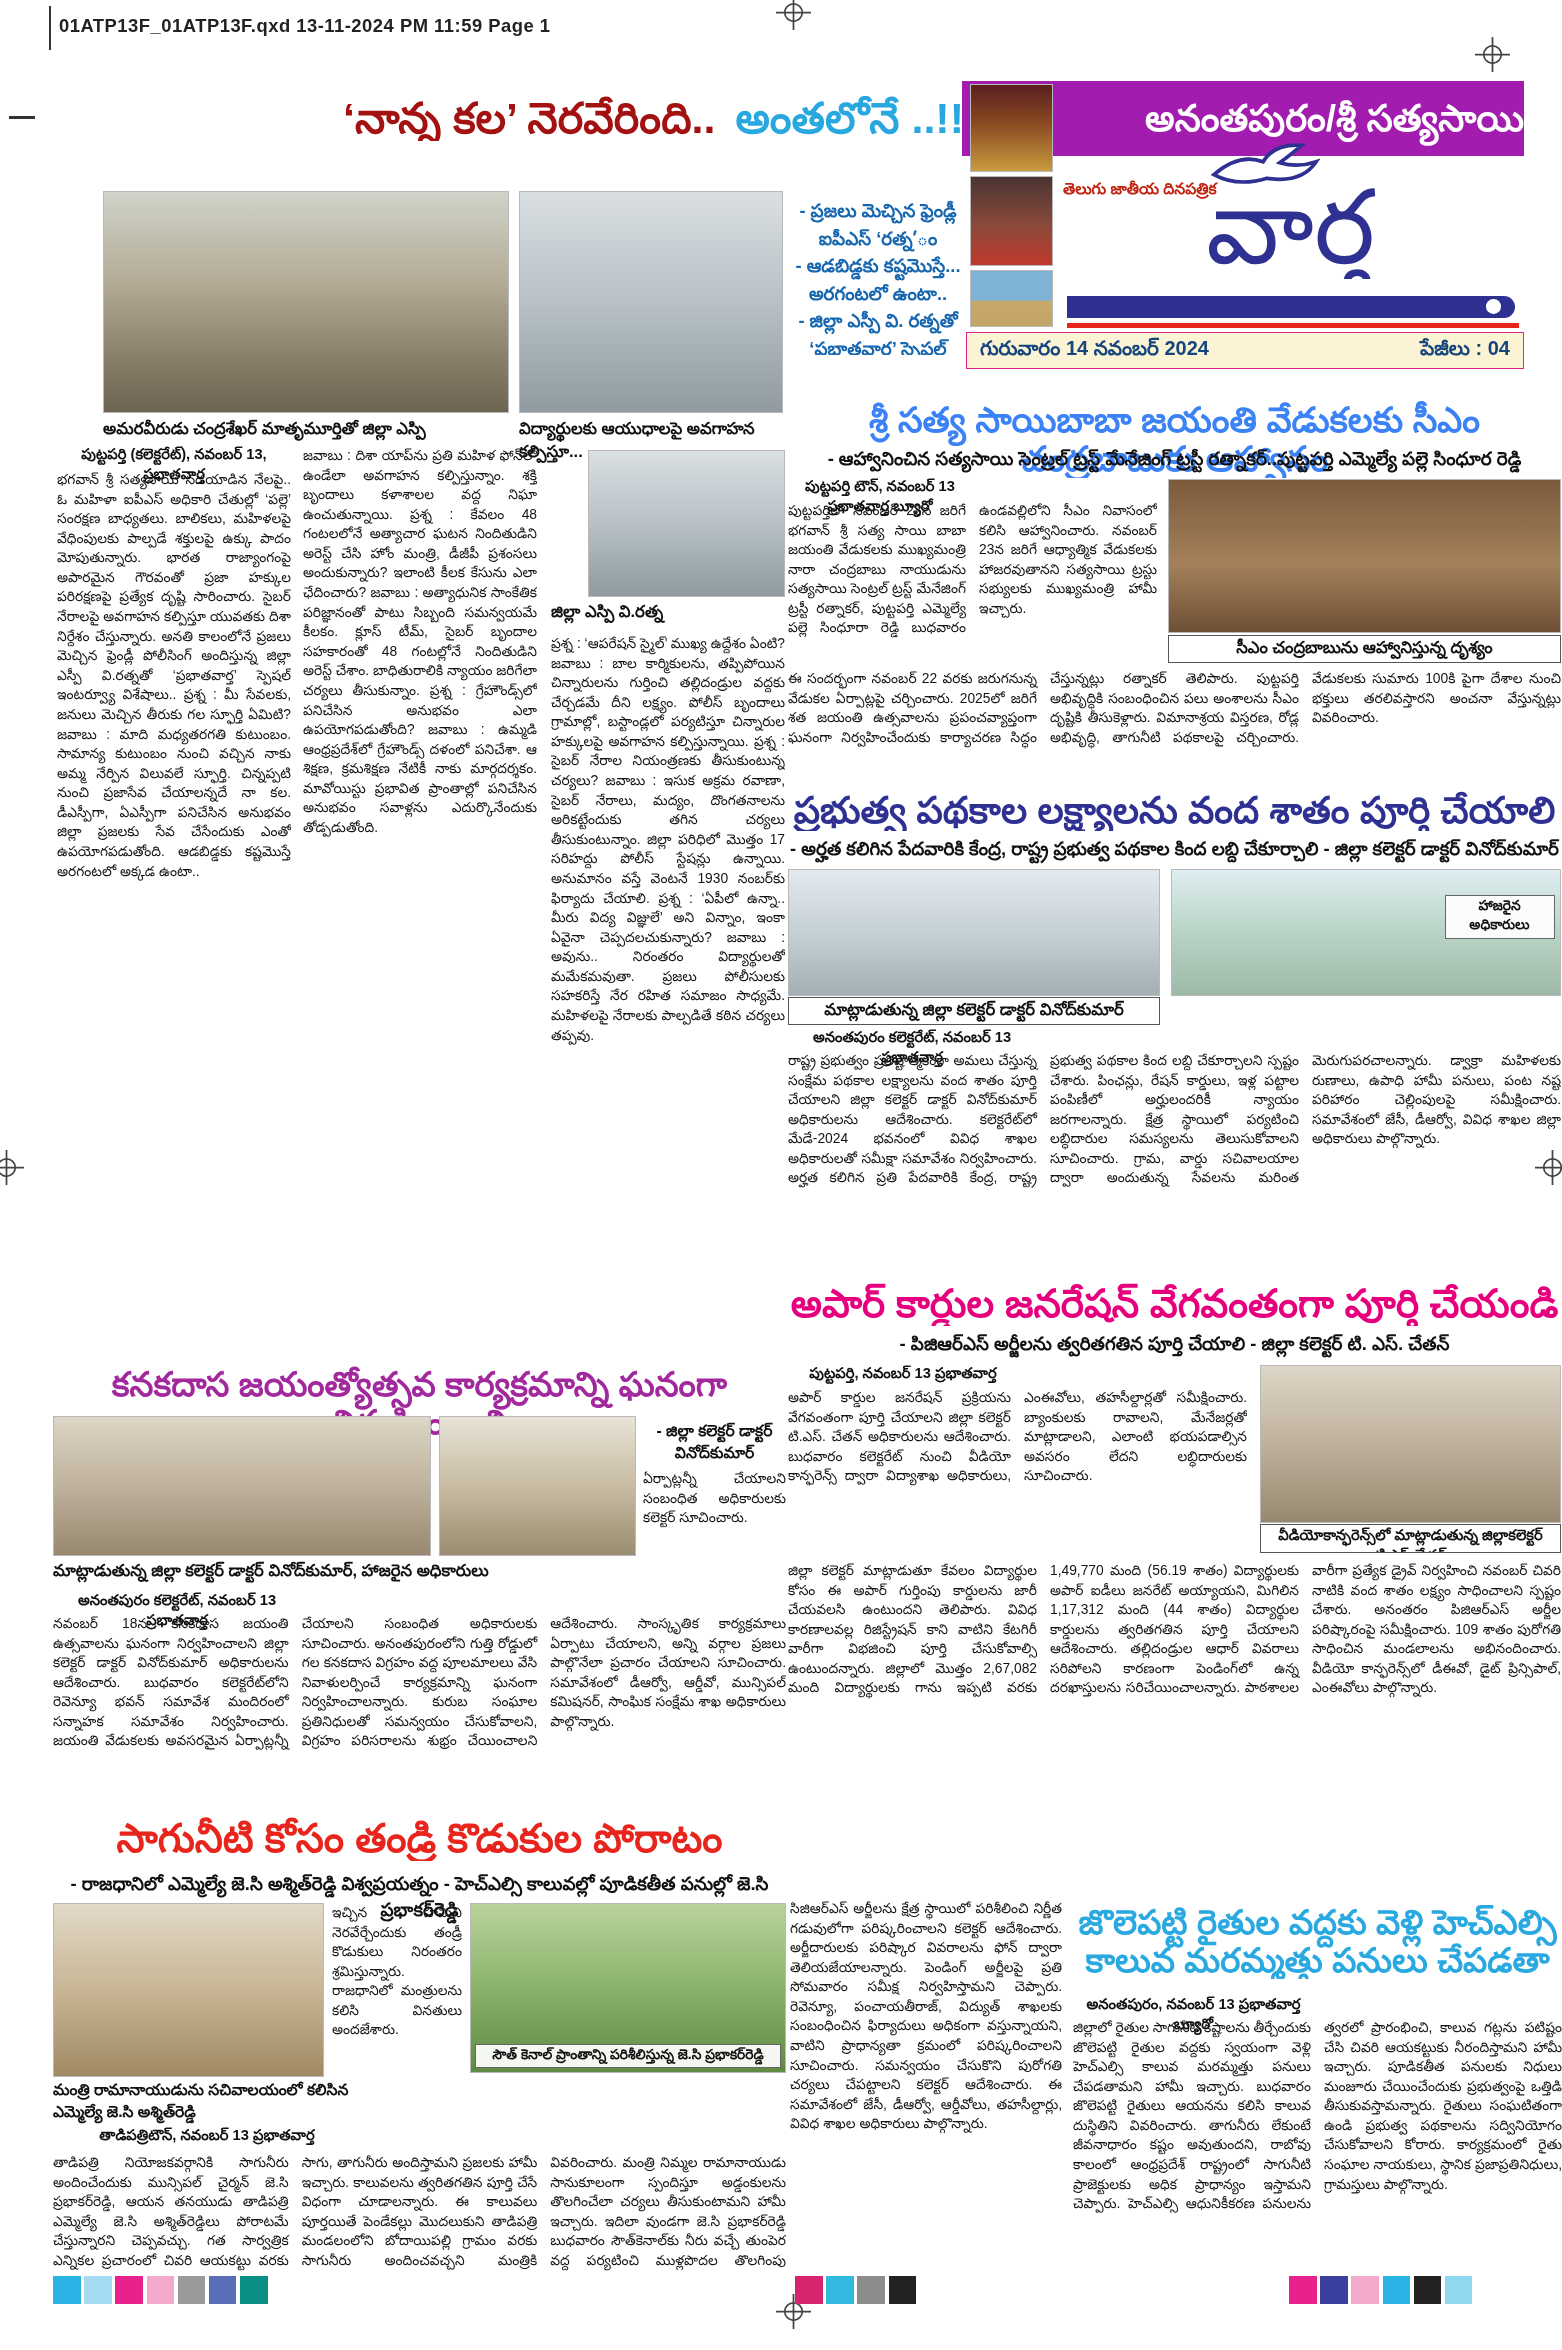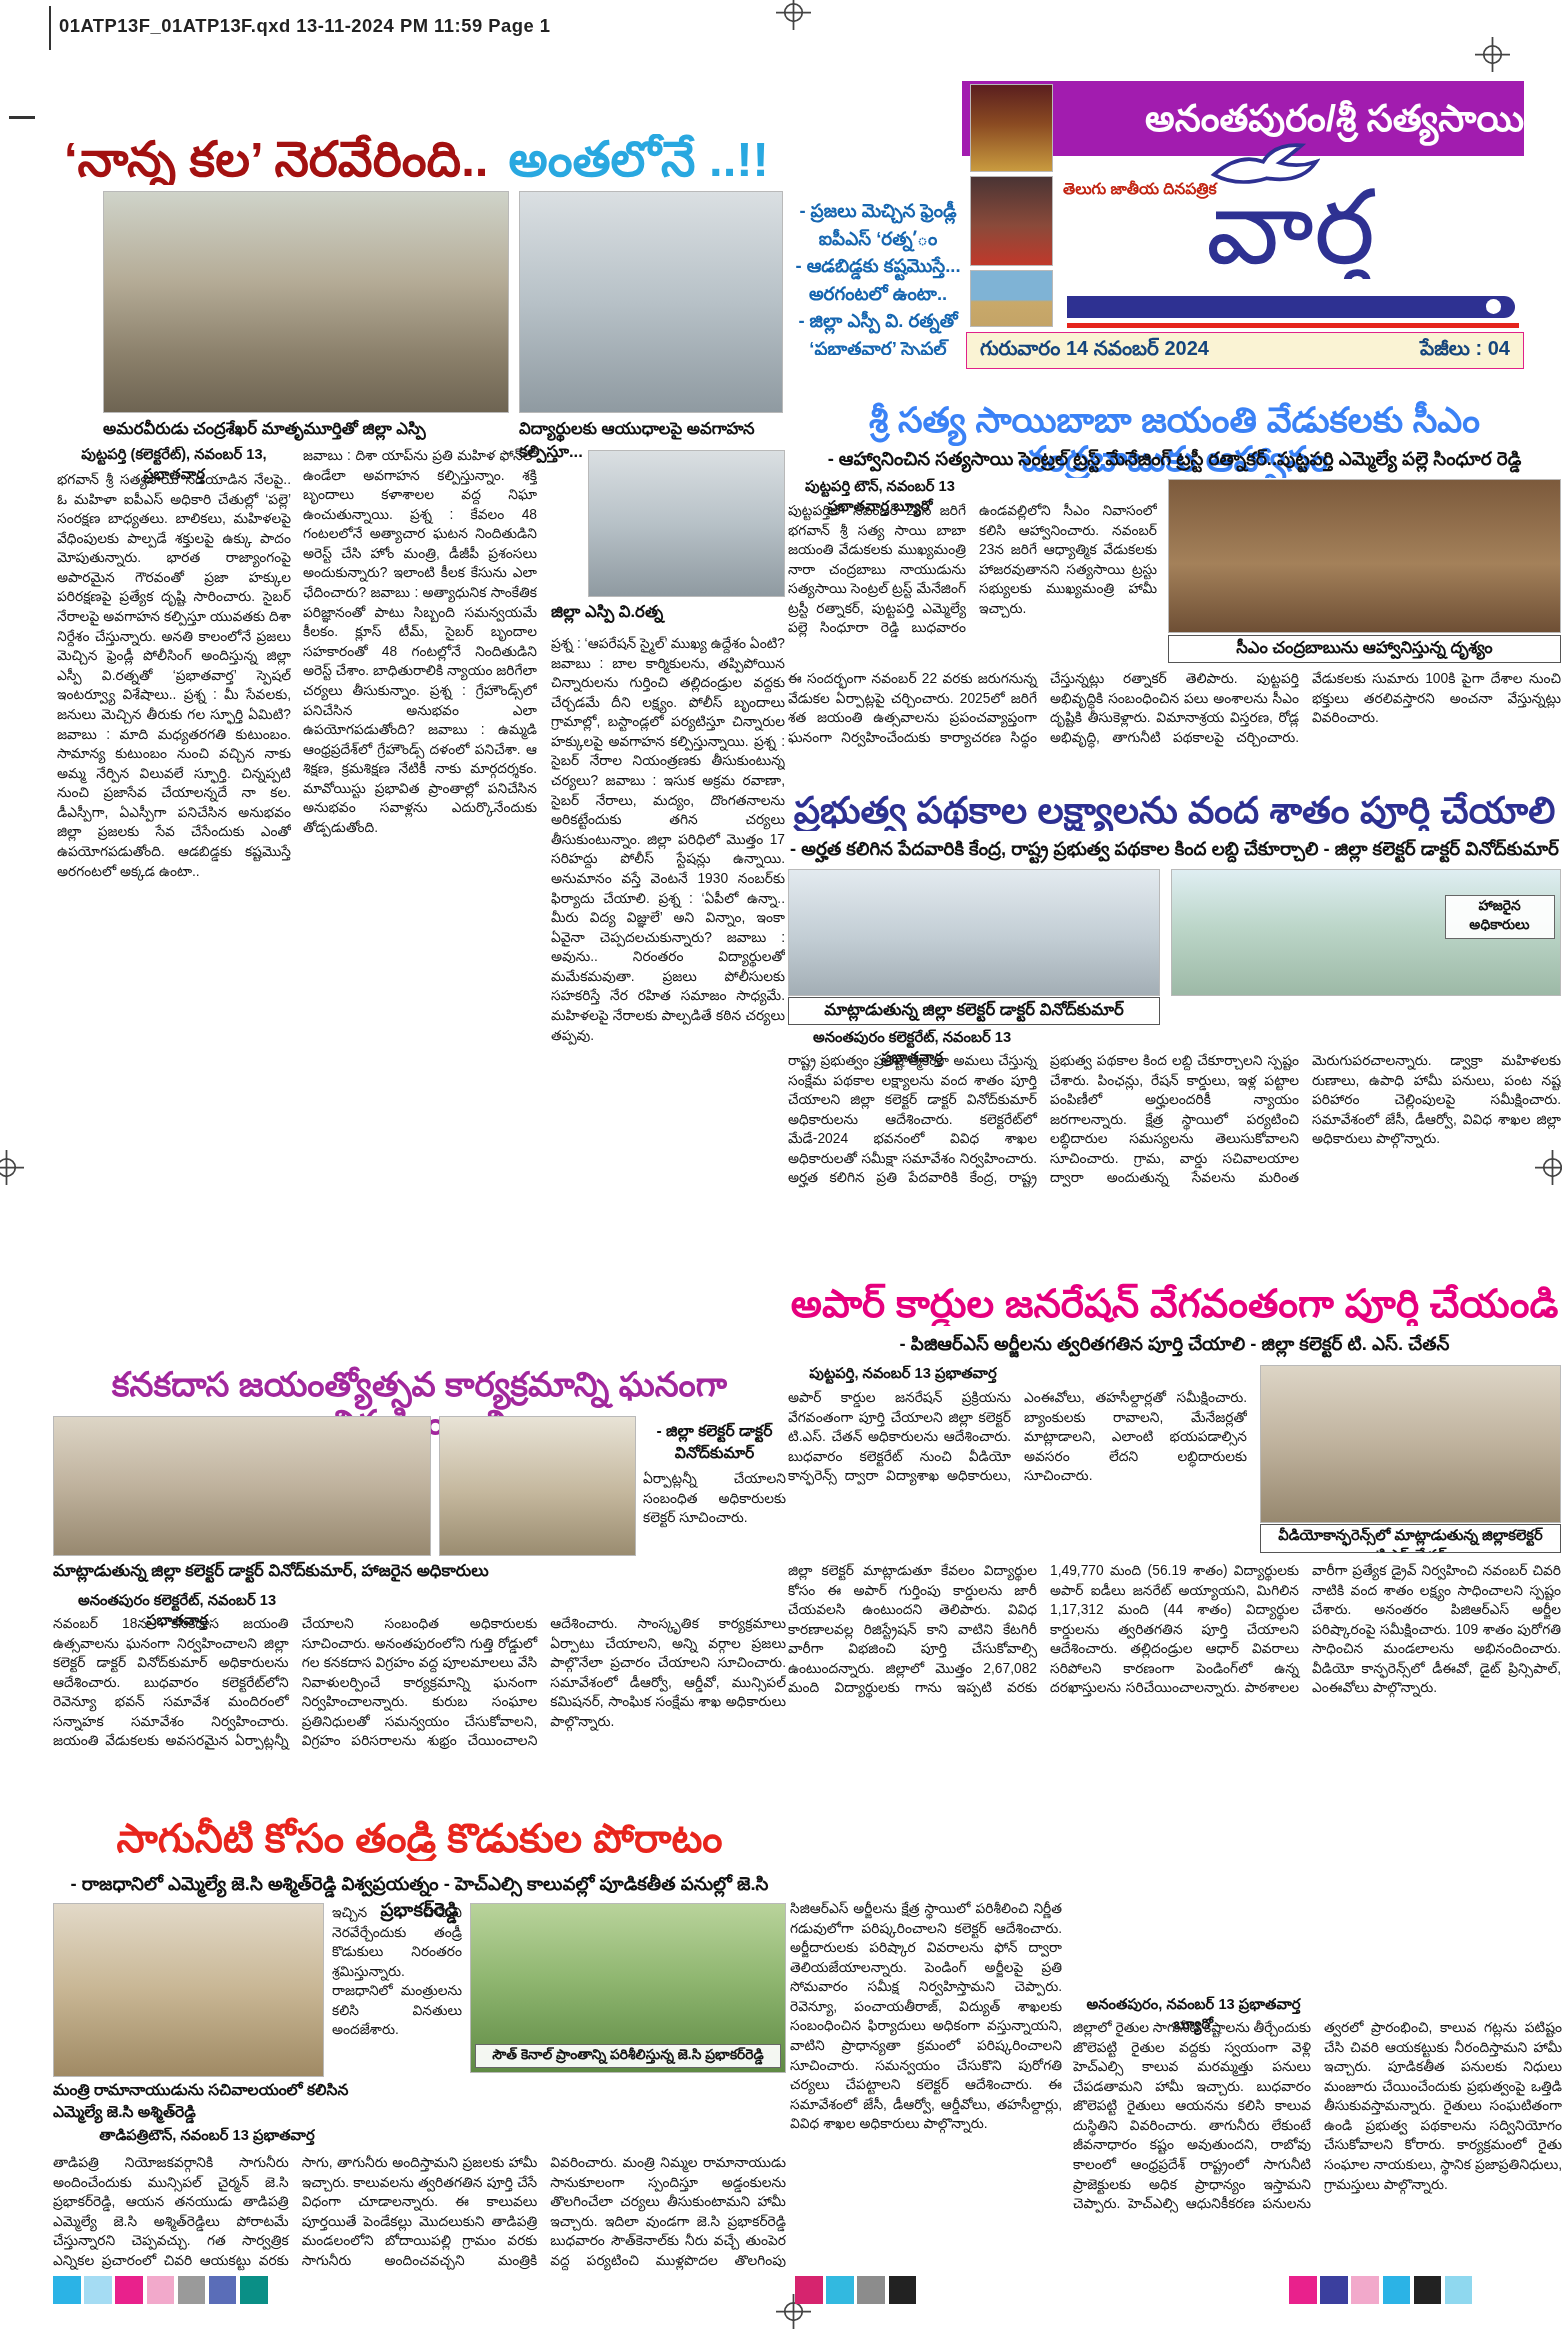--- a/index.html
+++ b/index.html
@@ -16,21 +16,21 @@
           font-size:37px;line-height:75px;white-space:nowrap;overflow:hidden;}
   .tagline{color:#c22311;font-weight:bold;font-size:15.6px;white-space:nowrap;}
   .logo-text{color:#2e3192;font-weight:400;font-size:103px;line-height:1;text-align:center;overflow:hidden;}
   .logo-bar{background:#2e3192;border-radius:0 13px 13px 0;}
   .logo-dot{background:#fff;border-radius:50%;width:14.7px;height:14.7px;}
   .red-rule{background:#e5241d;}
   .datestrip{background:#faf3d4;border:1.8px solid #e0218a;display:flex;
              align-items:center;justify-content:space-between;padding:0 13px;
              color:#15457c;font-weight:bold;font-size:20px;box-sizing:border-box;}
   
-  .lead-h{font-size:49px;font-weight:800;text-align:left;line-height:1.05;white-space:nowrap;overflow:hidden;margin-top:38px;}
+  .lead-h{font-size:43px;font-weight:800;text-align:right;line-height:1.05;white-space:nowrap;overflow:hidden;}
   .lead-h .p1{color:#a31111;}
   .lead-h .p2{color:#29a8e0;margin-left:20px;}
   .h-green{color:#3b82f6;}
   .h-blue{color:#2e3192;}
   .h-magenta{color:#e6007e;}
   .h-purple{color:#a2289d;}
   .h-red{color:#e8251d;}
   .h-cyan{color:#2aa9e1;}
   .story-h{font-weight:800;text-align:center;line-height:1.12;overflow:hidden;}
   .subhead{font-weight:bold;font-size:18.4px;text-align:center;color:#111;overflow:hidden;}
@@ -190,20 +190,21 @@
   <div class="abs subhead" style="left:53px;top:1873px;width:733px;">- రాజధానిలో ఎమ్మెల్యే జె.సి అశ్మిత్‌రెడ్డి విశ్వప్రయత్నం - హెచ్ఎల్సి కాలువల్లో పూడికతీత పనుల్లో జె.సి ప్రభాకర్‌రెడ్డి</div>
   <div class="abs photo ph-indoor" style="left:53px;top:1903px;width:271px;height:174px;"></div>
   <div class="abs body" style="left:332px;top:1903px;width:130px;height:174px;">ఇచ్చిన హామీని నెరవేర్చేందుకు తండ్రీ కొడుకులు నిరంతరం శ్రమిస్తున్నారు. రాజధానిలో మంత్రులను కలిసి వినతులు అందజేశారు.</div>
   <div class="abs photo ph-green" style="left:470px;top:1903px;width:316px;height:170px;">
     <div class="overlaycap" style="left:3.7px;right:3.7px;bottom:3.7px;">సౌత్ కెనాల్ ప్రాంతాన్ని పరిశీలిస్తున్న జె.సి ప్రభాకర్‌రెడ్డి</div>
   </div>
   <div class="abs cap" style="left:53px;top:2081px;width:308px;font-size:15.6px;">మంత్రి రామానాయుడును సచివాలయంలో కలిసిన ఎమ్మెల్యే జె.సి అశ్మిత్‌రెడ్డి</div>
   <div class="abs dateline" style="left:53px;top:2127px;width:308px;">తాడిపత్రిటౌన్, నవంబర్ 13 ప్రభాతవార్త</div>
   <div class="abs body cols3" style="left:53px;top:2153px;width:733px;height:118px;">తాడిపత్రి నియోజకవర్గానికి సాగునీరు అందించేందుకు మున్సిపల్ చైర్మన్ జె.సి ప్రభాకర్‌రెడ్డి, ఆయన తనయుడు తాడిపత్రి ఎమ్మెల్యే జె.సి అశ్మిత్‌రెడ్డిలు పోరాటమే చేస్తున్నారని చెప్పవచ్చు. గత సార్వత్రిక ఎన్నికల ప్రచారంలో చివరి ఆయకట్టు వరకు సాగు, తాగునీరు అందిస్తామని ప్రజలకు హామీ ఇచ్చారు. కాలువలను త్వరితగతిన పూర్తి చేసే విధంగా చూడాలన్నారు. ఈ కాలువలు పూర్తయితే పెండేకల్లు మొదలుకుని తాడిపత్రి మండలంలోని బోదాయిపల్లి గ్రామం వరకు సాగునీరు అందించవచ్చని మంత్రికి వివరించారు. మంత్రి నిమ్మల రామానాయుడు సానుకూలంగా స్పందిస్తూ అడ్డంకులను తొలగించేలా చర్యలు తీసుకుంటామని హామీ ఇచ్చారు. ఇదిలా వుండగా జె.సి ప్రభాకర్‌రెడ్డి బుధవారం సౌత్‌కెనాల్‌కు నీరు వచ్చే తుంపెర వద్ద పర్యటించి ముళ్లపొదల తొలగింపు పనులను పరిశీలించారు. స్వయంగా కాలువలోకి దిగడంతో రైతులు ఆనందాన్ని వ్యక్తం చేశారు.</div>
 
+  <div class="abs story-h h-cyan" style="left:1073px;top:1903px;width:489px;font-size:34px;">జొలెపట్టి రైతుల వద్దకు వెళ్లి హెచ్ఎల్సి కాలువ మరమ్మత్తు పనులు చేపడతా</div>
   <div class="abs dateline" style="left:1073px;top:1996px;width:241px;">అనంతపురం, నవంబర్ 13 ప్రభాతవార్త బ్యూరో</div>
   <div class="abs body cols2" style="left:1073px;top:2018px;width:489px;height:248px;">జిల్లాలో రైతుల సాగునీటి కష్టాలను తీర్చేందుకు జొలెపట్టి రైతుల వద్దకు స్వయంగా వెళ్లి హెచ్ఎల్సి కాలువ మరమ్మత్తు పనులు చేపడతామని హామీ ఇచ్చారు. బుధవారం జొలెపట్టి రైతులు ఆయనను కలిసి కాలువ దుస్థితిని వివరించారు. తాగునీరు లేకుంటే జీవనాధారం కష్టం అవుతుందని, రాబోవు కాలంలో ఆంధ్రప్రదేశ్ రాష్ట్రంలో సాగునీటి ప్రాజెక్టులకు అధిక ప్రాధాన్యం ఇస్తామని చెప్పారు. హెచ్ఎల్సి ఆధునికీకరణ పనులను త్వరలో ప్రారంభించి, కాలువ గట్లను పటిష్టం చేసి చివరి ఆయకట్టుకు నీరందిస్తామని హామీ ఇచ్చారు. పూడికతీత పనులకు నిధులు మంజూరు చేయించేందుకు ప్రభుత్వంపై ఒత్తిడి తీసుకువస్తామన్నారు. రైతులు సంఘటితంగా ఉండి ప్రభుత్వ పథకాలను సద్వినియోగం చేసుకోవాలని కోరారు. కార్యక్రమంలో రైతు సంఘాల నాయకులు, స్థానిక ప్రజాప్రతినిధులు, గ్రామస్తులు పాల్గొన్నారు.</div>
 
   <div class="abs swatches" style="left:53px;top:2276px;">
     <div class="swatch" style="background-color: rgb(43, 179, 230);"></div>
     <div class="swatch" style="background-color: rgb(165, 220, 243);"></div>
     <div class="swatch" style="background-color: rgb(233, 33, 140);"></div>
     <div class="swatch" style="background-color: rgb(242, 169, 203);"></div>
     <div class="swatch" style="background-color: rgb(154, 154, 154);"></div>
     <div class="swatch" style="background-color: rgb(90, 109, 184);"></div>

